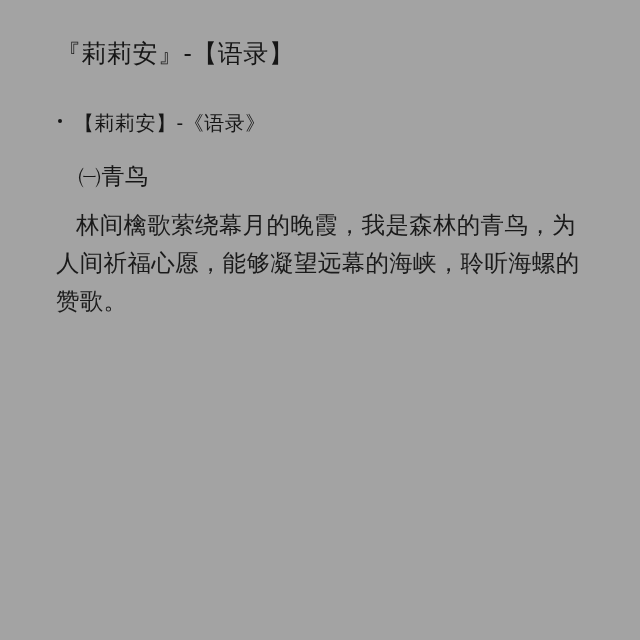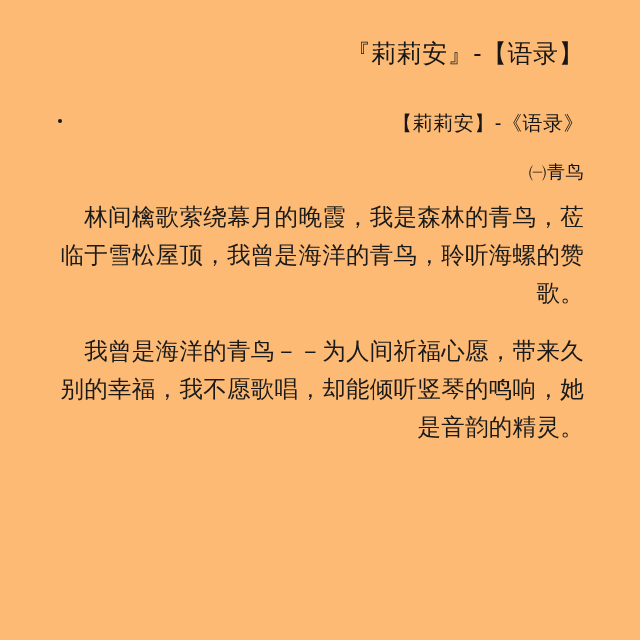--- a/index.html
+++ b/index.html
@@ -13,22 +13,21 @@
     overflow: hidden;
     font-family: "Liberation Sans", "DejaVu Sans", sans-serif;
     color: #1a1a1a;
   }
   .page {
     position: relative;
     width: 640px;
     height: 640px;
     box-sizing: border-box;
     padding: 36px 56px 0 56px;
-    background: #fdba74;
-    text-align: right;
+    background: #a3a3a3;
   }
   .doc-title {
     font-size: 25px;
     line-height: 1.4;
     font-weight: 400;
     color: #161616;
     margin: 0 0 38px 0;
     letter-spacing: 0.5px;
   }
   .bullet-heading {
@@ -46,21 +45,21 @@
     top: 0.52em;
     width: 4px;
     height: 4px;
     border-radius: 50%;
     background: #161616;
   }
   .section {
     margin: 0 0 4px 0;
   }
   .section-label {
-    font-size: 18px;
+    font-size: 23px;
     line-height: 1.5;
     color: #161616;
     margin: 0 0 12px 0;
     padding-left: 22px;
     letter-spacing: 0.5px;
   }
   .section-body {
     font-size: 23.5px;
     line-height: 1.62;
     color: #1a1a1a;
@@ -77,20 +76,19 @@
 
   <h1 class="doc-title">『莉莉安』-【语录】</h1>
 
   <div class="bullet-heading">
     <span class="dot"></span>
     <span>【莉莉安】-《语录》</span>
   </div>
 
   <div class="section">
     <div class="section-label">㈠青鸟</div>
-    <p class="section-body">林间檎歌萦绕幕月的晚霞，我是森林的青鸟，莅临于雪松屋顶，我曾是海洋的青鸟，聆听海螺的赞歌。</p>
+    <p class="section-body">林间檎歌萦绕幕月的晚霞，我是森林的青鸟，为人间祈福心愿，能够凝望远幕的海峡，聆听海螺的赞歌。</p>
   </div>
 
   <div class="section">
-    <p class="section-body">我曾是海洋的青鸟－－为人间祈福心愿，带来久别的幸福，我不愿歌唱，却能倾听竖琴的鸣响，她是音韵的精灵。</p>
   </div>
 
 </div>
 
 </body></html>

